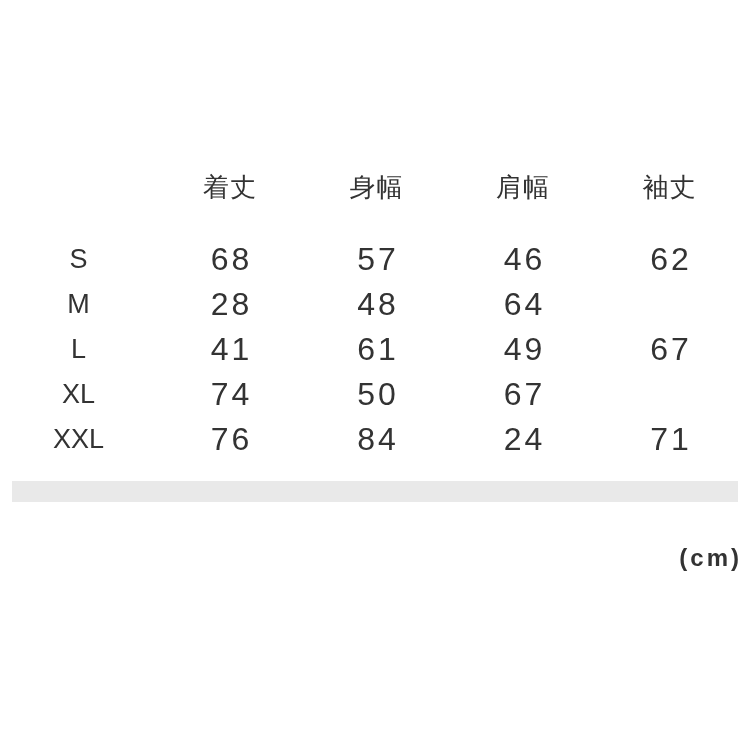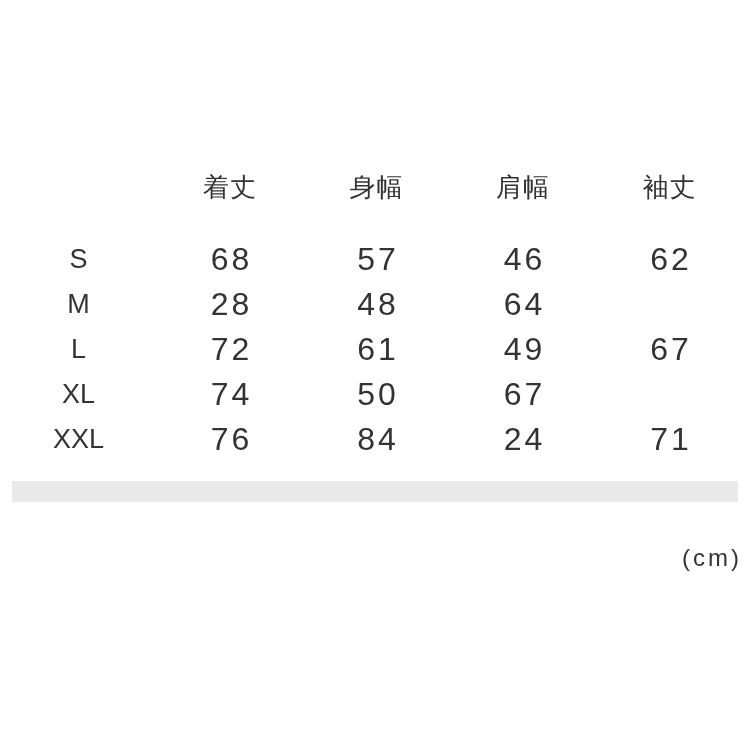--- a/index.html
+++ b/index.html
@@ -54,20 +54,21 @@
     width: 726px;
     height: 21px;
     background: #e9e9e9;
   }
   .unit-label {
     position: absolute;
     top: 544px;
     right: 8px;
     font-size: 24px;
     letter-spacing: 3px;
+    font-weight: bold;
   }
 </style>
 </head>
 <body>
 
 <div>
 
   <div class="size-table">
 
     <div class="trow header">
@@ -88,21 +89,21 @@
 
     <div class="trow">
       <div class="cell size-label">M</div>
       <div class="cell value">28</div>
       <div class="cell value">48</div>
       <div class="cell value">64</div>
     </div>
 
     <div class="trow">
       <div class="cell size-label">L</div>
-      <div class="cell value">72</div>
+      <div class="cell value">41</div>
       <div class="cell value">61</div>
       <div class="cell value">49</div>
       <div class="cell value">67</div>
     </div>
 
     <div class="trow">
       <div class="cell size-label">XL</div>
       <div class="cell value">74</div>
       <div class="cell value">50</div>
       <div class="cell value">67</div>

